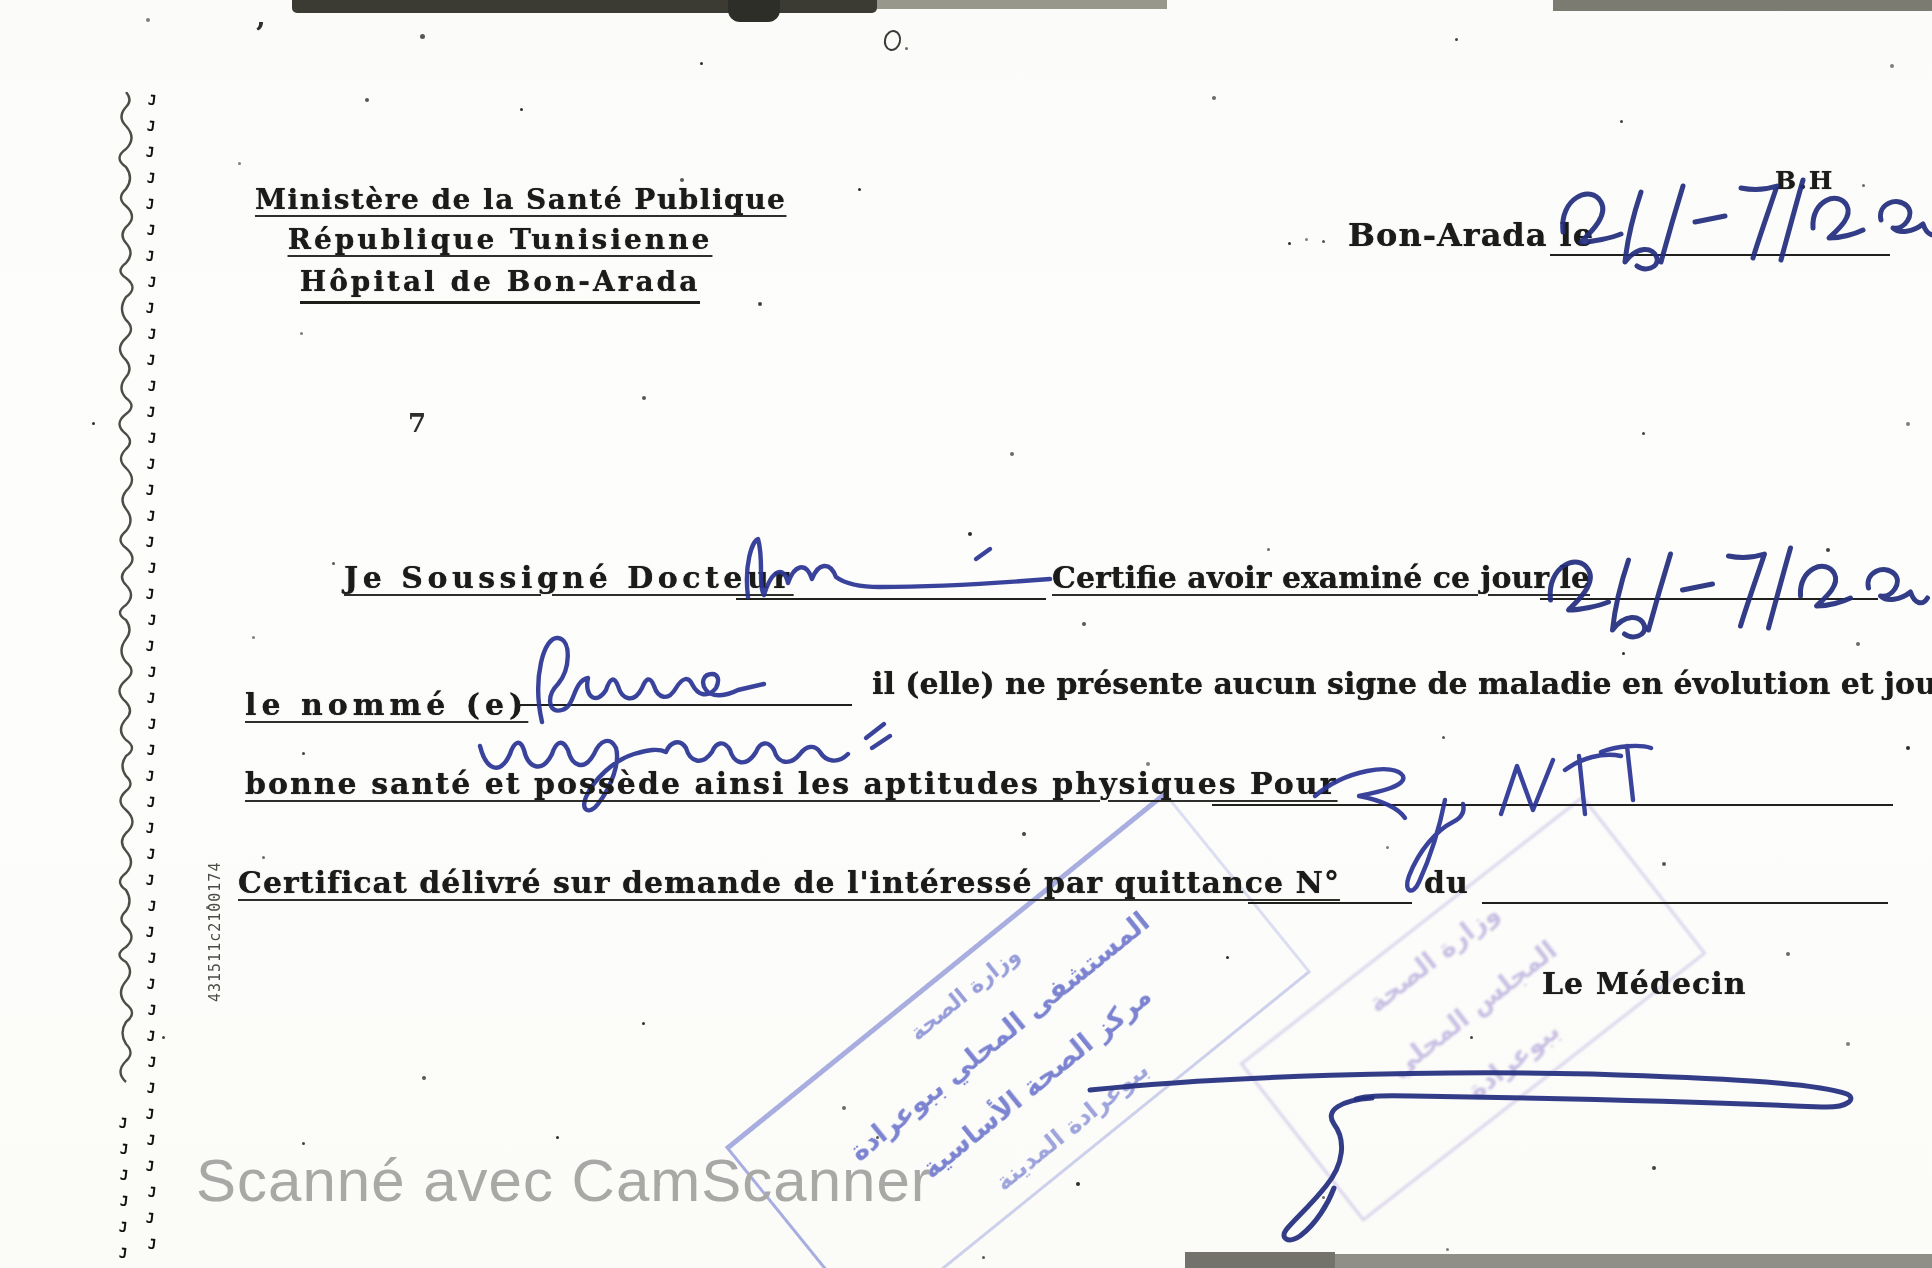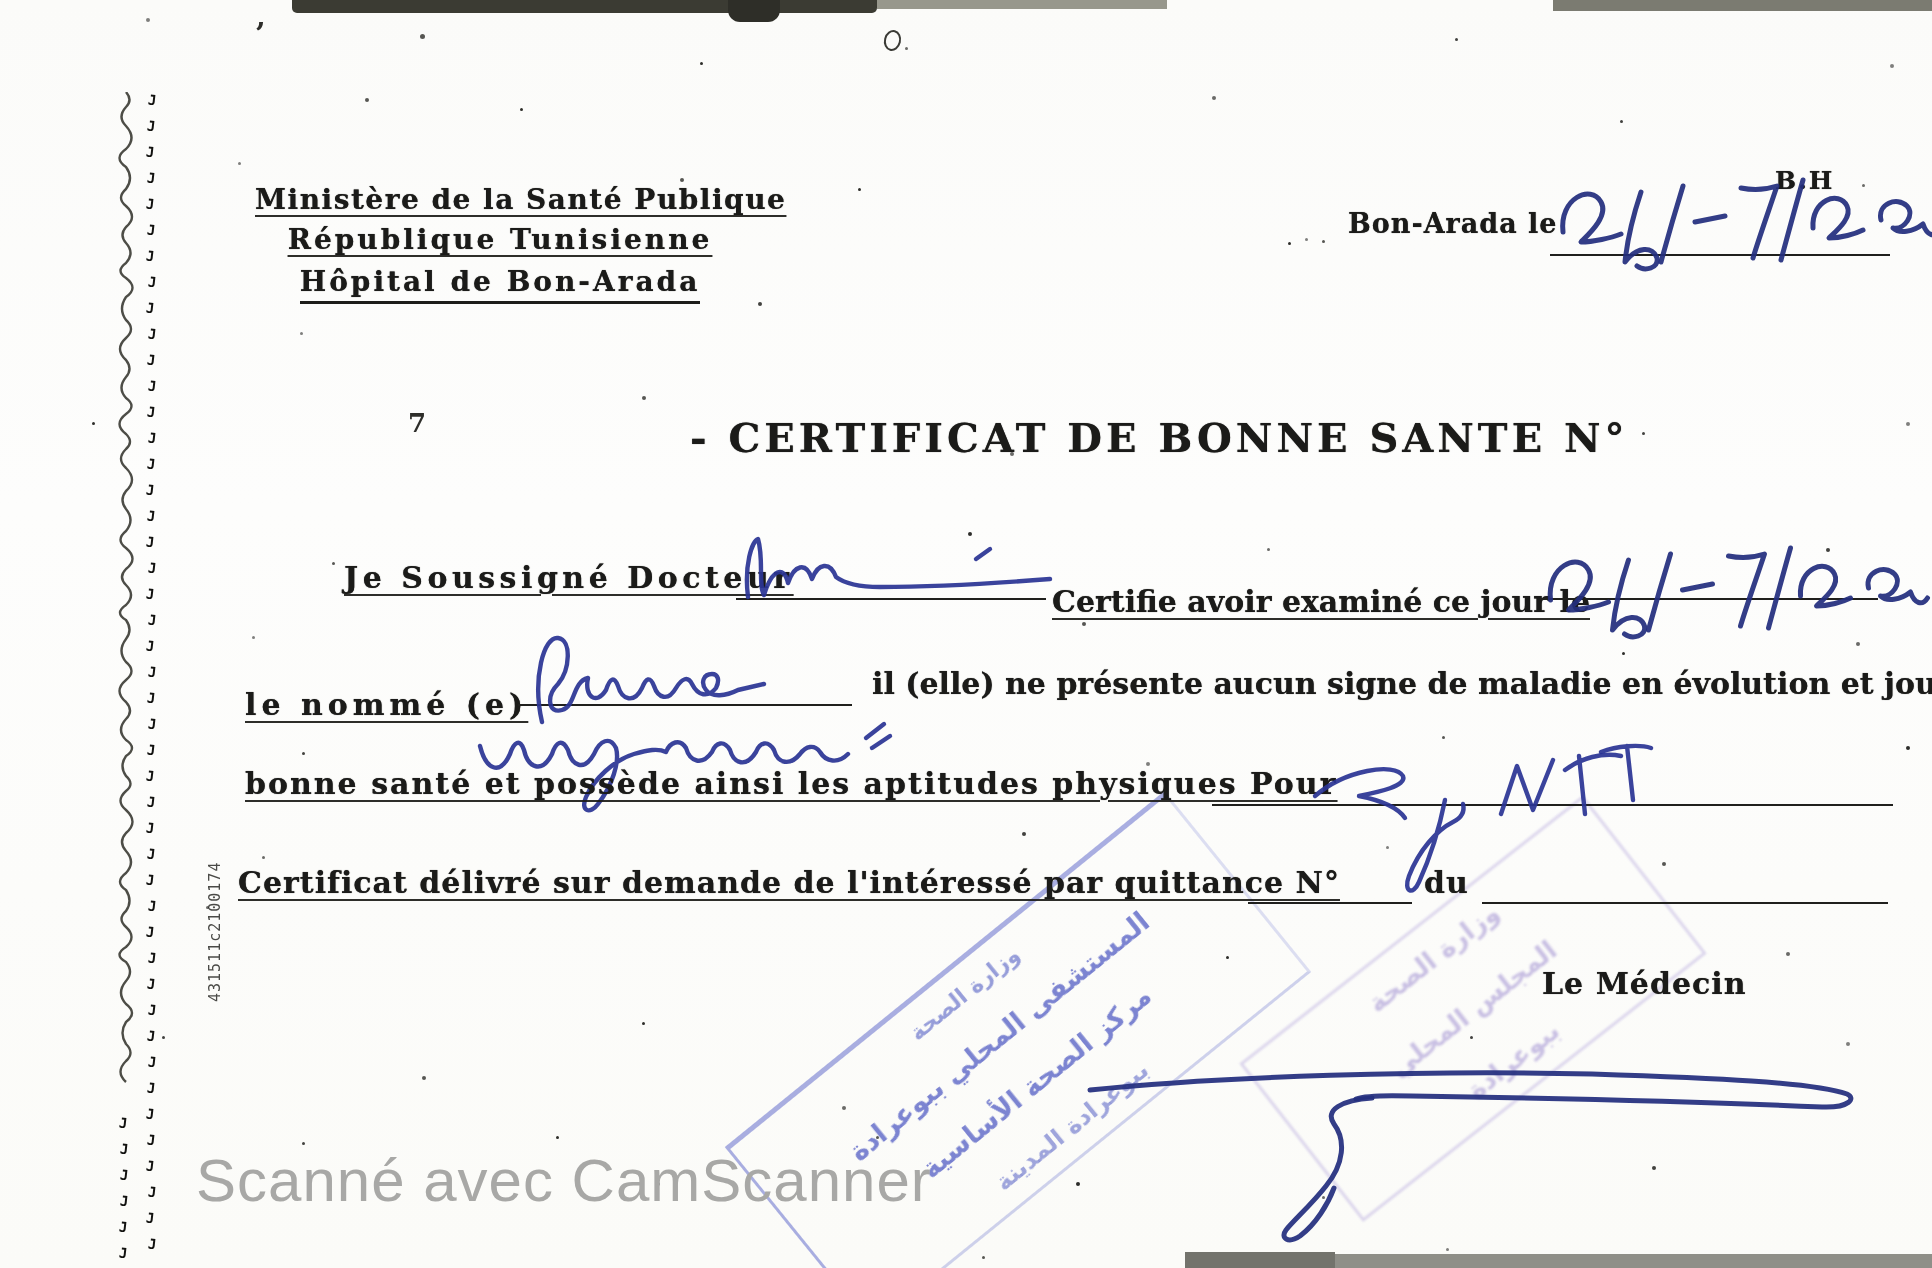--- a/index.html
+++ b/index.html
@@ -131,42 +131,41 @@
 
   <div style="position:absolute;left:255px;top:180px;width:490px;text-align:center;line-height:40px;">
     <div class="t u-trace" style="position:static;font-size:28px;letter-spacing:1.5px;">Ministère de la Santé Publique</div>
     <div class="t u-trace" style="position:static;font-size:28px;letter-spacing:3px;">République Tunisienne</div>
     <div style="margin-top:2px;">
       <span class="t u-full" style="position:static;font-size:28px;letter-spacing:3px;">Hôpital de Bon-Arada</span>
     </div>
   </div>
 
   <div class="t" style="left:1775px;top:166px;font-size:25px;letter-spacing:2px;">B.H</div>
-  <div class="t" style="left:1348px;top:208px;font-size:27px;letter-spacing:1px;">Bon-Arada le</div>
+  <div class="t" style="left:1348px;top:216px;font-size:32px;letter-spacing:1px;">Bon-Arada le</div>
   <div class="blank" style="left:1550px;top:254px;width:340px;"></div>
   <svg class="hw dark" style="left:1545px;top:150px;" width="395" height="125" viewBox="0 0 395 125" aria-label="26/07/20..">
     <path d="M18 82 C14 48 46 34 56 52 C64 66 44 84 36 92 C48 92 66 88 76 84"></path>
     <path d="M96 42 C88 66 82 92 80 112 C92 96 108 96 112 108 C114 118 100 122 92 116"></path>
     <path d="M138 36 C130 62 122 90 116 112"></path>
     <path d="M150 72 L180 66"></path>
     <path d="M196 38 C206 40 220 40 232 36 C224 60 214 88 208 108"></path>
     <path d="M258 30 C250 58 242 88 236 110"></path>
     <path d="M268 78 C266 50 294 40 302 56 C308 68 290 82 284 88 C296 88 310 84 318 80"></path>
     <path d="M336 70 C332 54 352 46 362 56 C370 64 360 80 348 78 C354 84 368 82 378 74 C382 86 390 88 395 80"></path>
   </svg>
 
-  <div class="t" style="left:690px;top:414px;width:780px;text-align:center;font-size:40px;letter-spacing:4px;">- CERTIFICAT DE BONNE SANTE N°</div>
 
   <div class="t u-trace" style="left:344px;top:560px;font-size:30px;letter-spacing:4.5px;">Je Soussigné Docteur</div>
   <div class="blank" style="left:736px;top:598px;width:310px;"></div>
   <svg class="hw" style="left:720px;top:525px;" width="345" height="95" viewBox="0 0 345 95" aria-label="(signature illisible)">
     <path d="M28 72 C24 40 32 16 38 14 C44 34 38 60 44 70 C52 44 64 40 68 58 C74 40 86 36 92 54 C98 38 110 36 116 52 C124 58 140 62 160 62 C220 62 280 58 330 54"></path>
     <path d="M256 34 L270 24"></path>
   </svg>
-  <div class="t u-trace" style="left:1052px;top:560px;font-size:30px;letter-spacing:0px;margin-top:24px;">Certifie avoir examiné ce jour le</div>
+  <div class="t u-trace" style="left:1052px;top:560px;font-size:30px;letter-spacing:0px;">Certifie avoir examiné ce jour le</div>
   <div class="blank" style="left:1540px;top:598px;width:338px;"></div>
   <svg class="hw dark" style="left:1525px;top:518px;" width="410" height="125" viewBox="0 0 395 125" aria-label="26/07/20..">
     <path d="M18 82 C14 48 46 34 56 52 C64 66 44 84 36 92 C48 92 66 88 76 84"></path>
     <path d="M96 42 C88 66 82 92 80 112 C92 96 108 96 112 108 C114 118 100 122 92 116"></path>
     <path d="M138 36 C130 62 122 90 116 112"></path>
     <path d="M150 72 L180 66"></path>
     <path d="M196 38 C206 40 220 40 232 36 C224 60 214 88 208 108"></path>
     <path d="M258 30 C250 58 242 88 236 110"></path>
     <path d="M268 78 C266 50 294 40 302 56 C308 68 290 82 284 88 C296 88 310 84 318 80"></path>
     <path d="M336 70 C332 54 352 46 362 56 C370 64 360 80 348 78 C354 84 368 82 378 74 C382 86 390 88 395 80"></path>

